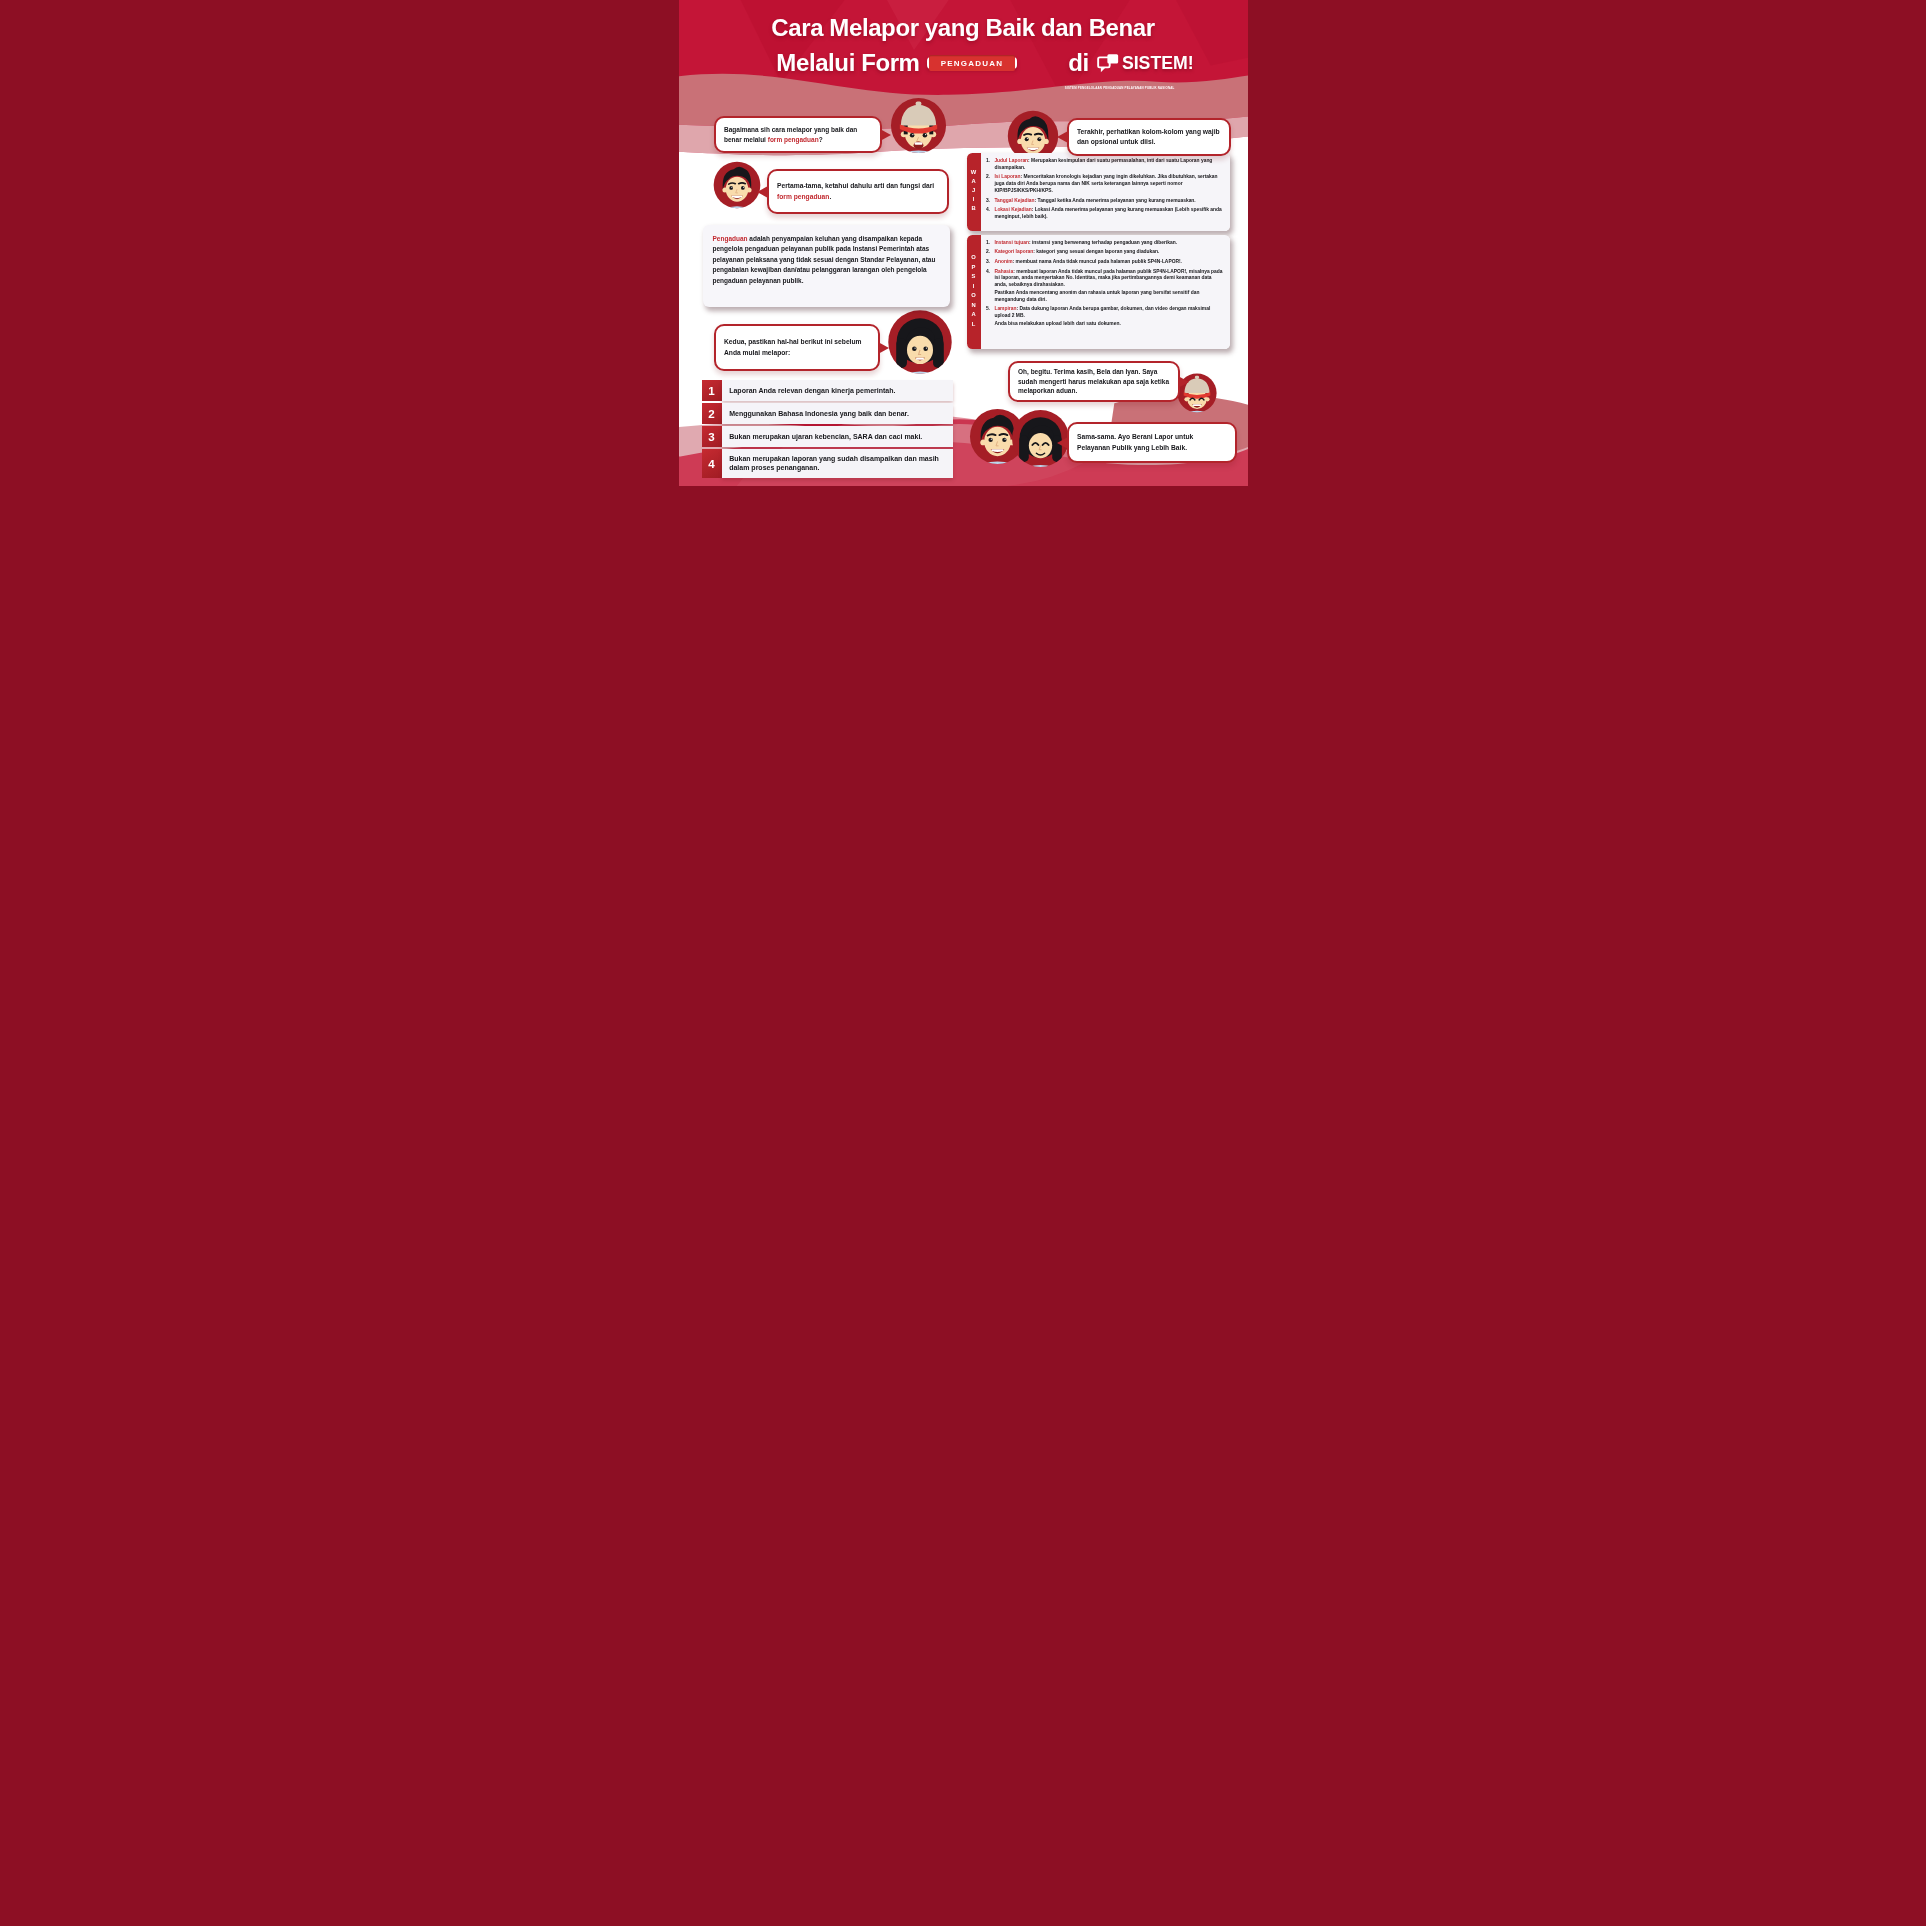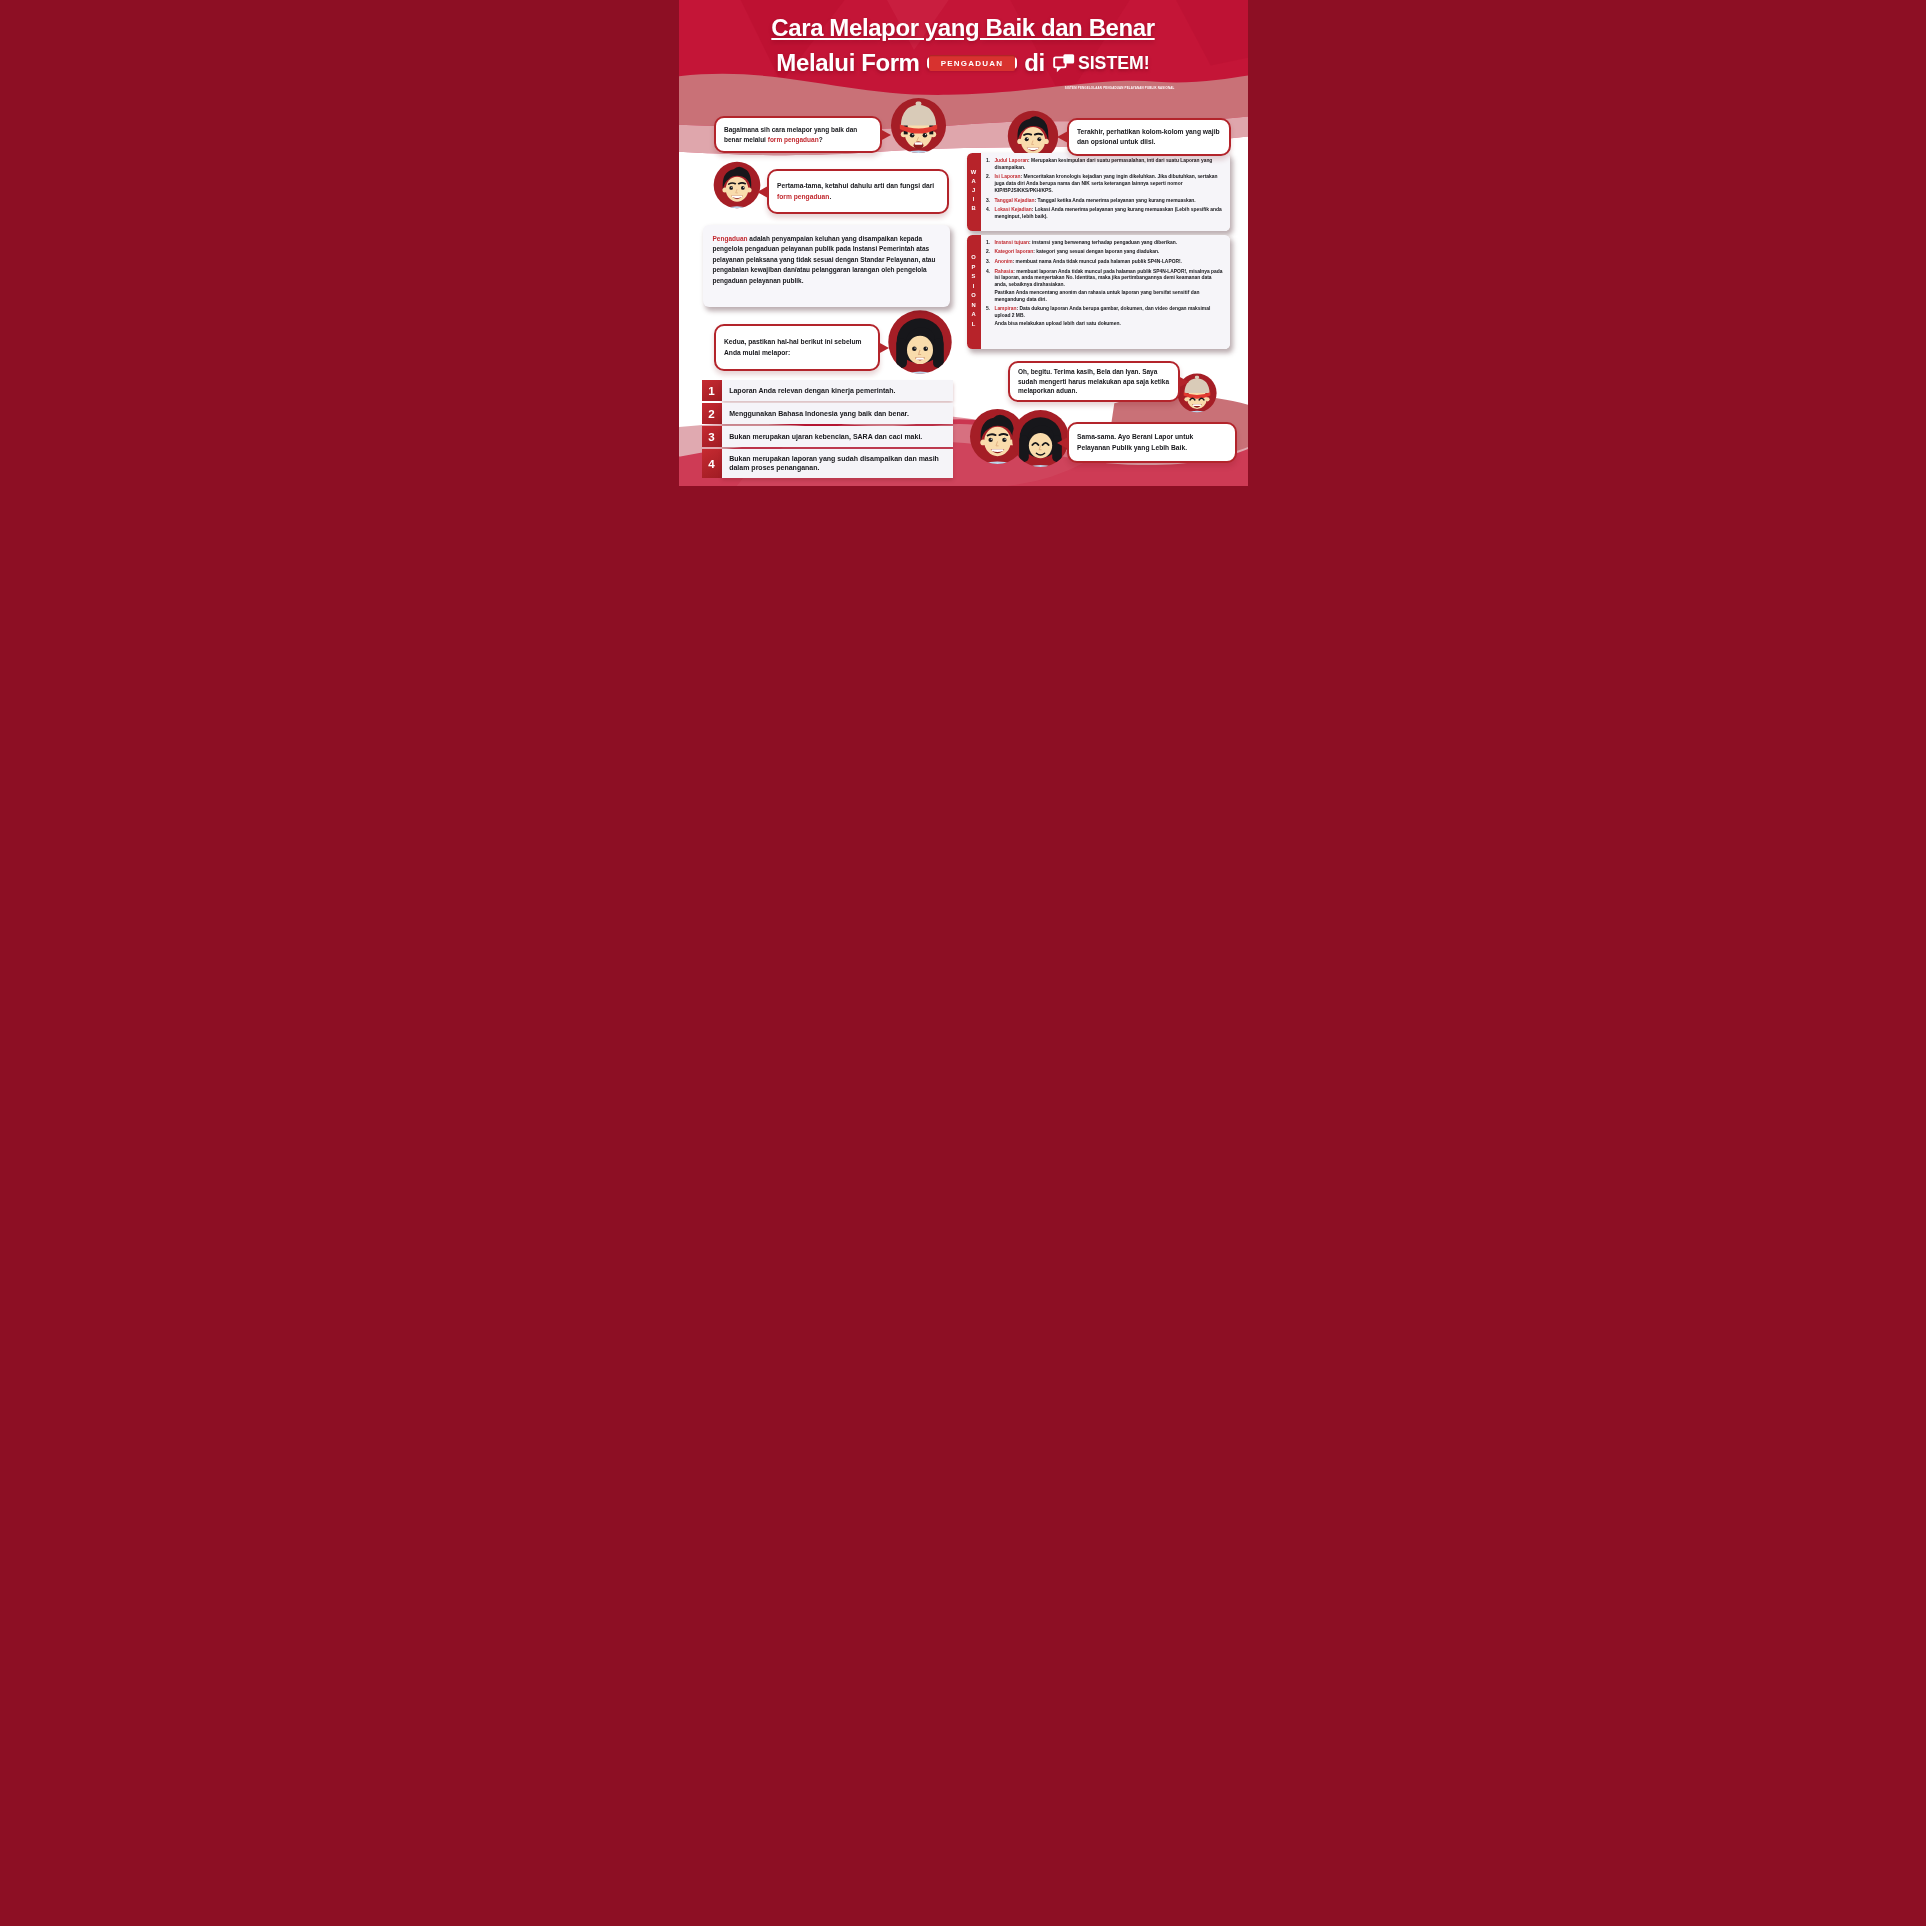--- a/index.html
+++ b/index.html
@@ -7,24 +7,24 @@
   #canvas{
     position:relative;width:569px;height:486px;margin:0 auto;overflow:hidden;
     font-family:"Liberation Sans",sans-serif;background:#C41537;
   }
   #bg{position:absolute;inset:0;z-index:0;}
   .layer{position:absolute;z-index:2;}
 
   
   .title1{top:14px;left:0;width:100%;text-align:center;color:#fff;
     font-size:24px;font-weight:bold;letter-spacing:-0.4px;
-    text-shadow:0 2.3px 3.9px rgba(105,0,22,.40);text-decoration:underline;}
+    text-shadow:0 2.3px 3.9px rgba(105,0,22,.40);}
   .title2{top:49px;left:0;width:100%;display:flex;align-items:center;justify-content:center;gap:7.7px;}
   .title2 .big{color:#fff;font-size:24px;font-weight:bold;letter-spacing:-0.4px;
-    text-shadow:0 2.3px 3.9px rgba(105,0,22,.40);}
+    text-shadow:0 2.3px 3.9px rgba(105,0,22,.40);margin-left:44px;}
   .badge{background:#fff;border-radius:3.9px;padding:1.9px;box-shadow:0 2.3px 3.9px rgba(105,0,22,.35);}
   .badge-inner{background:#D8322F;border-radius:1.9px;padding:3.5px 11.6px;color:#fff;
     font-weight:bold;font-size:8px;letter-spacing:1.2px;box-shadow:inset 0 1.2px 0 rgba(60,0,10,.25);}
   .logo{display:flex;align-items:center;gap:3.1px;}
   .logo-text{color:#fff;font-size:17.7px;font-weight:bold;letter-spacing:0px;
     text-shadow:0 1.9px 3.1px rgba(105,0,22,.40);}
   .tagline{top:86px;left:378px;width:118px;text-align:right;color:#fff;
     font-size:2.9px;font-weight:bold;letter-spacing:0.2px;}
 
   

